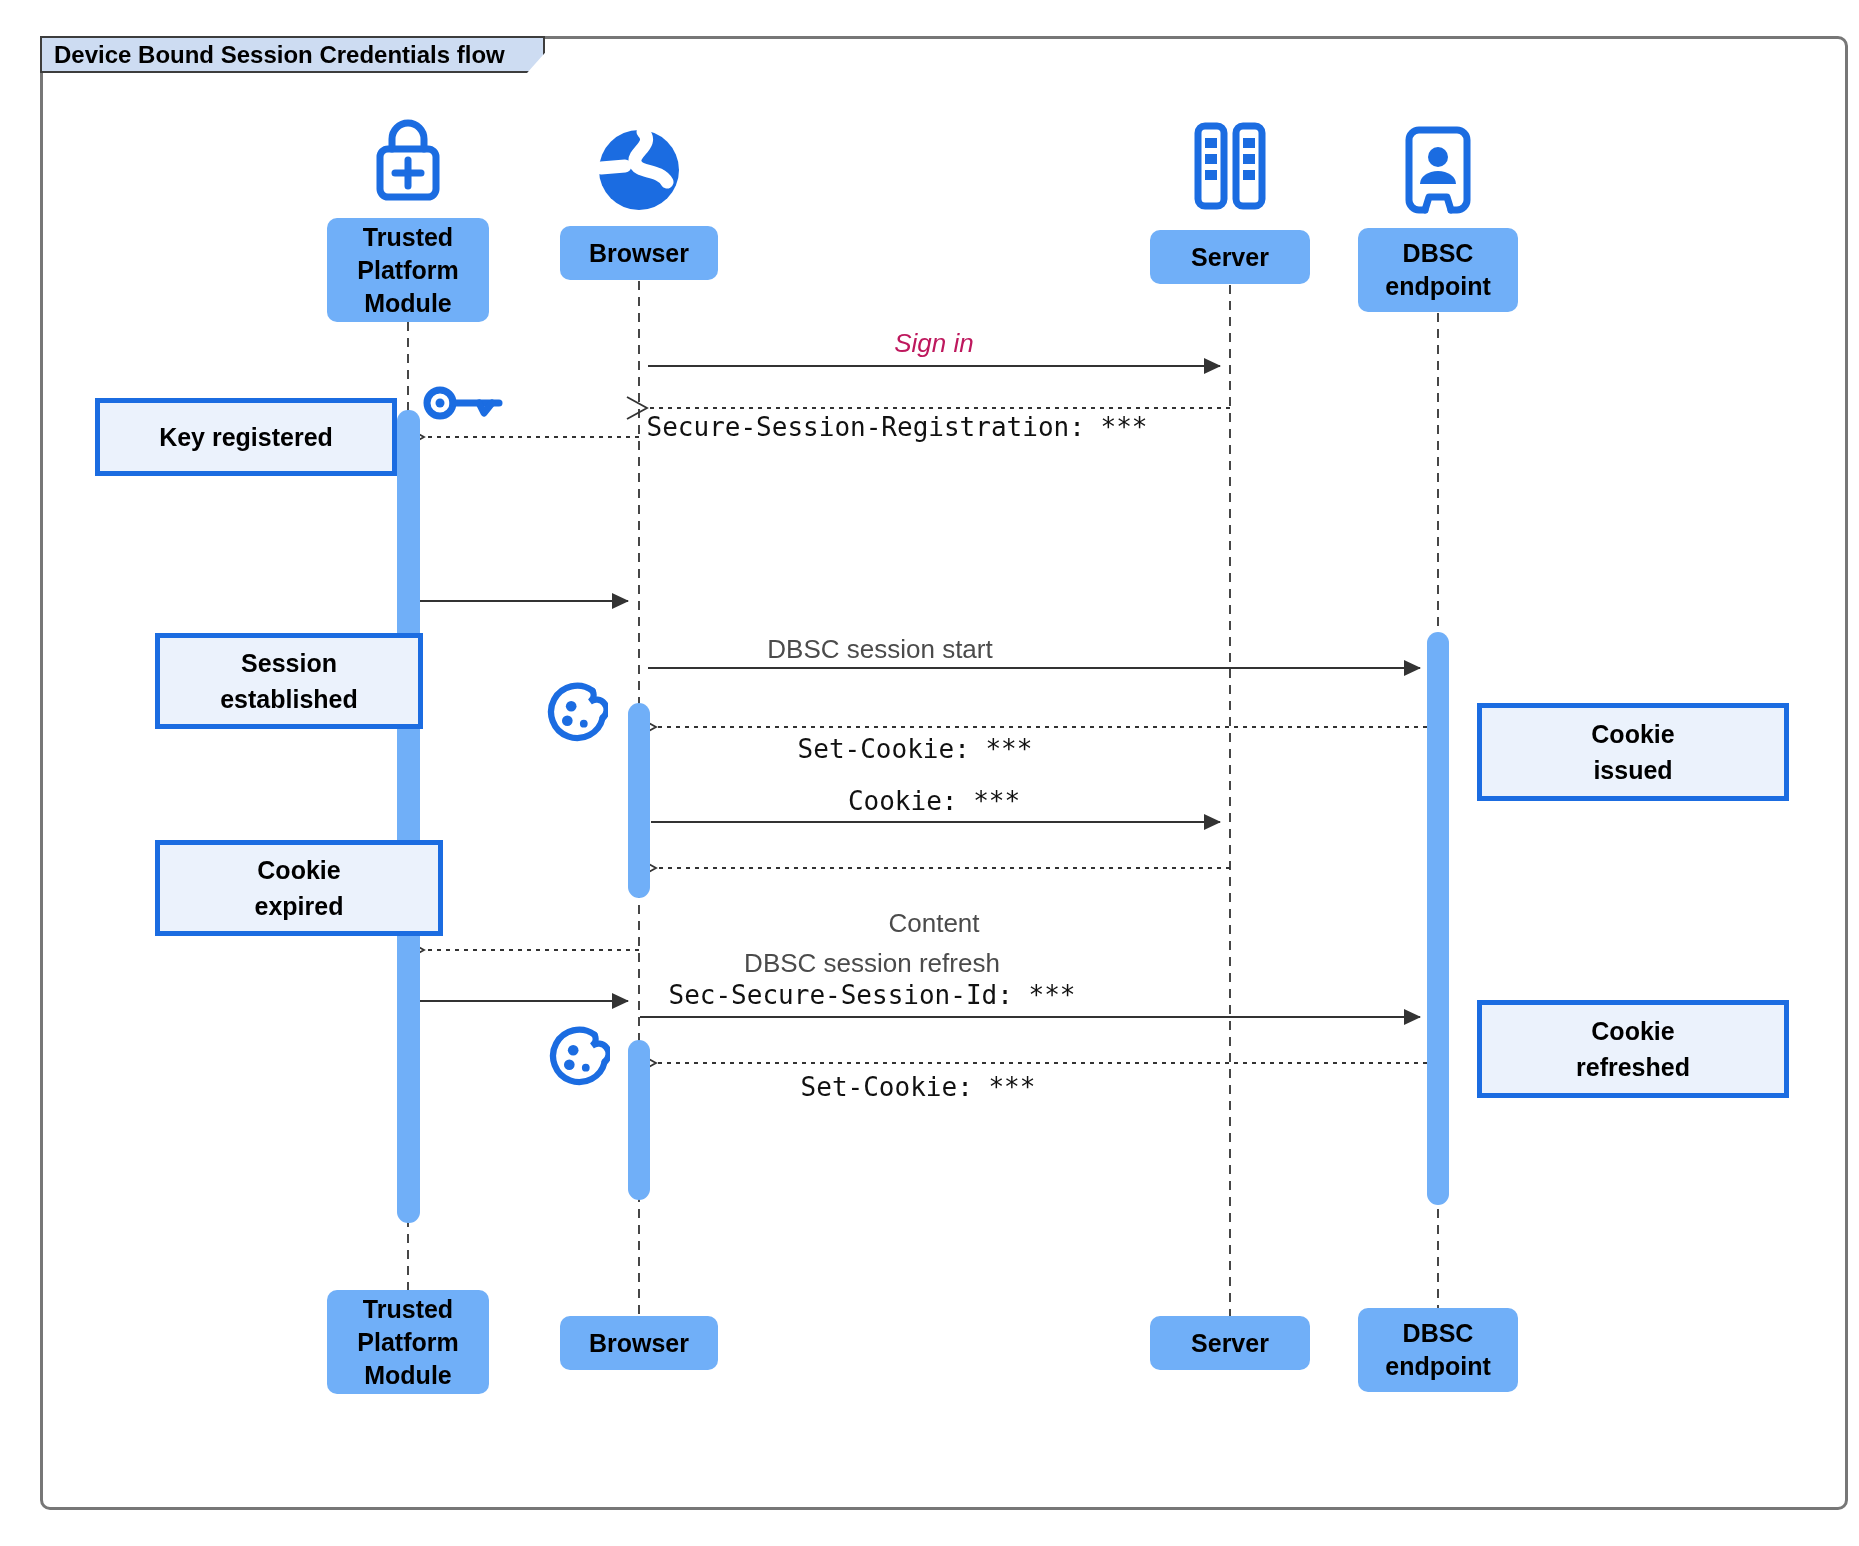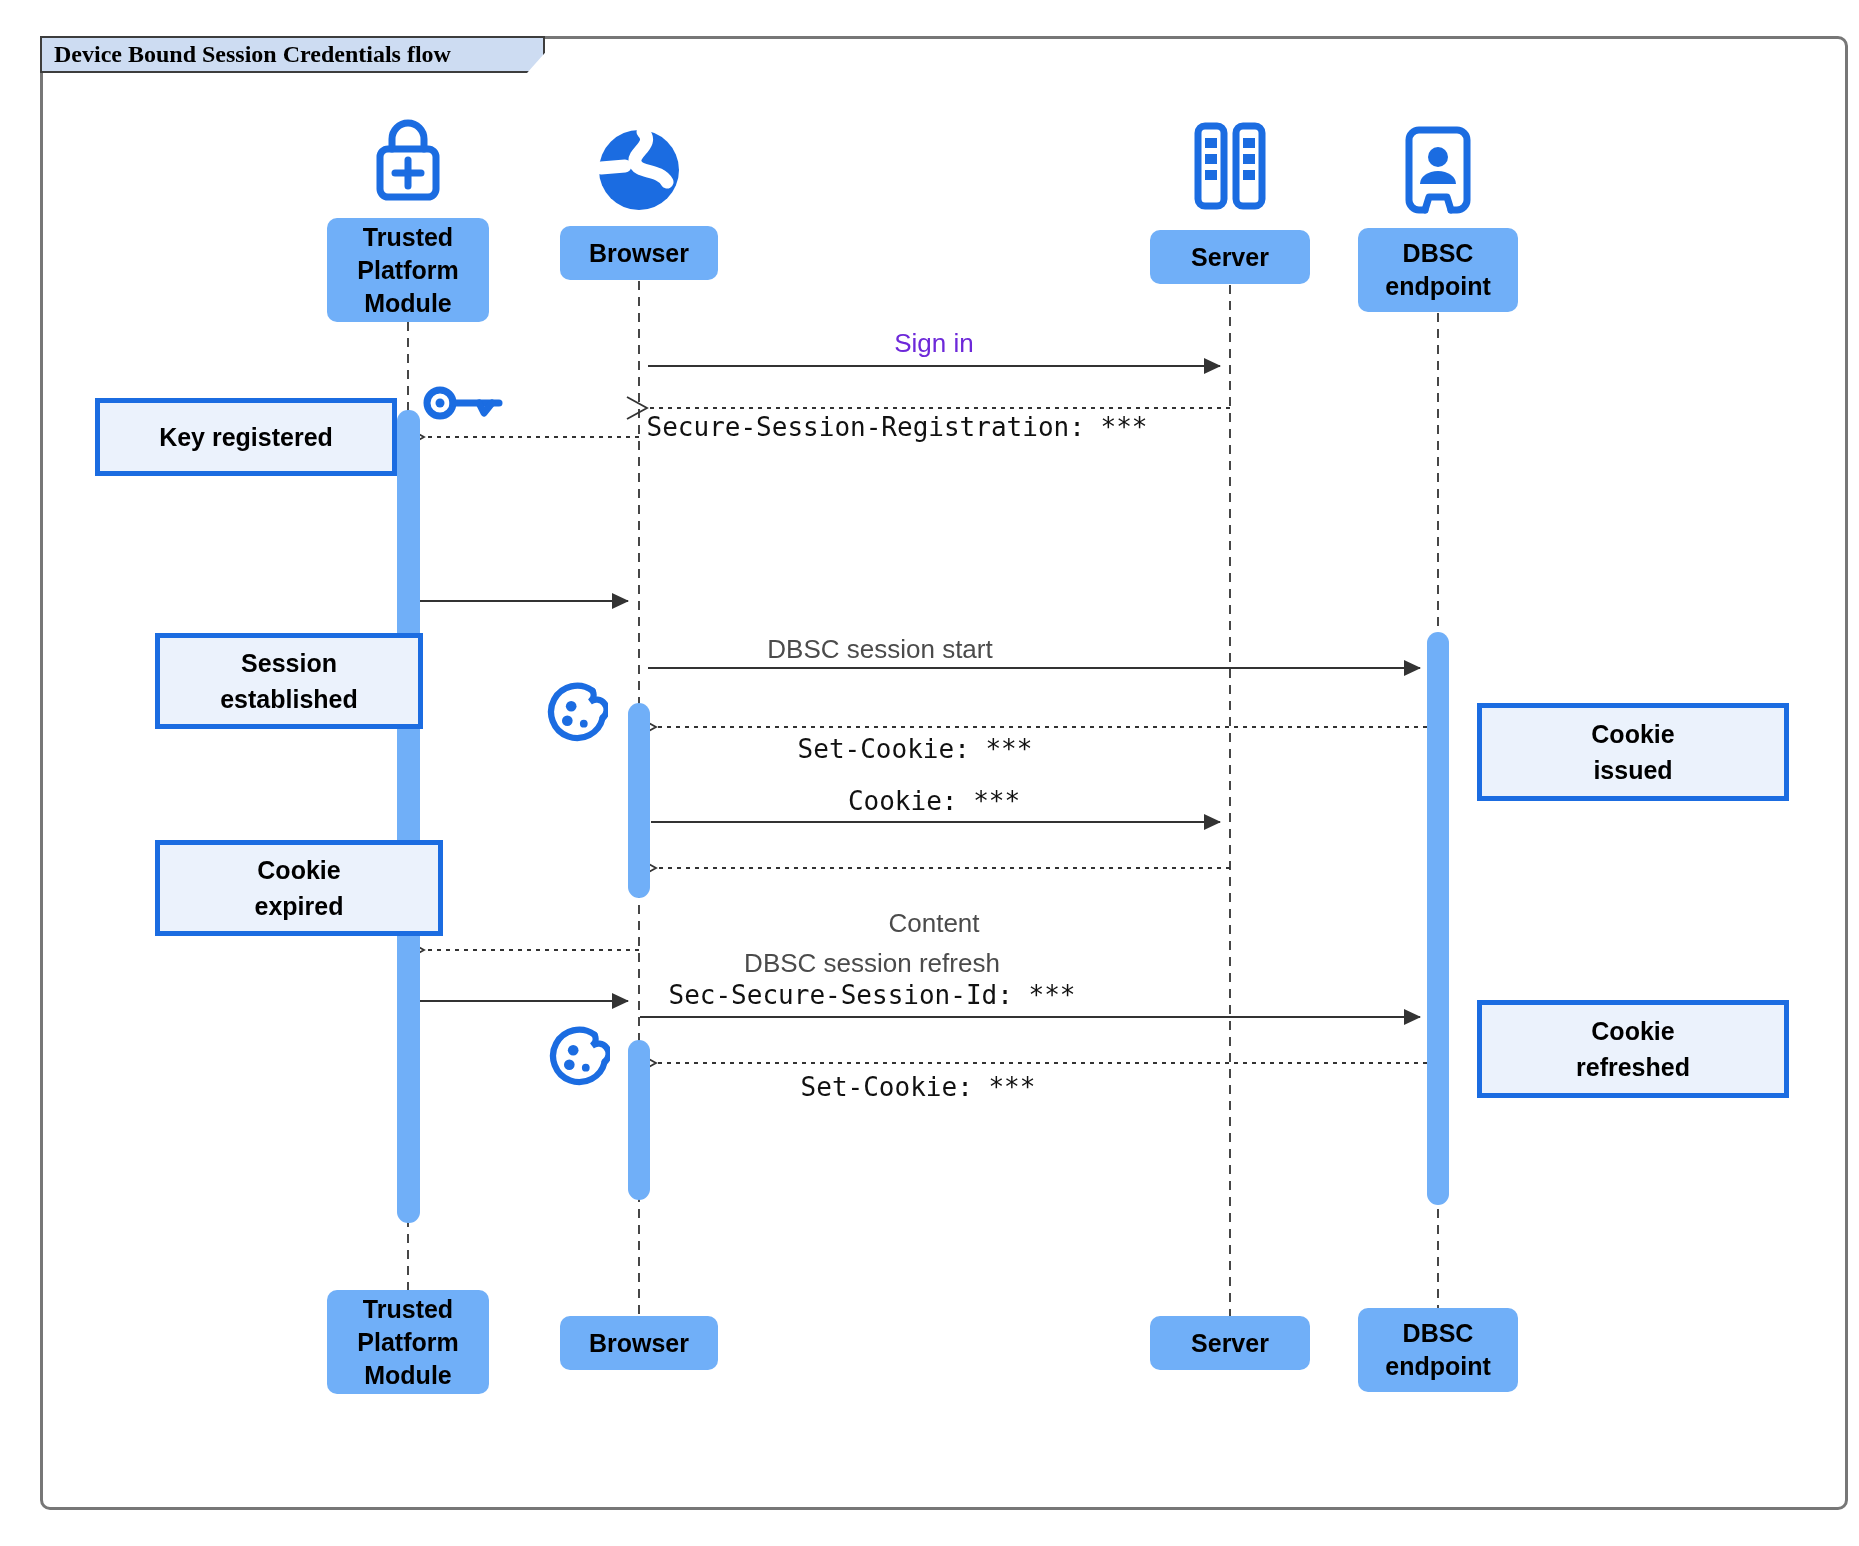--- a/index.html
+++ b/index.html
@@ -4,33 +4,33 @@
 <style>
   html,body{margin:0;padding:0;background:#fff;}
   .canvas{position:relative;width:1859px;height:1546px;background:#fff;
           font-family:"Liberation Sans",sans-serif;overflow:hidden;}
   .frame{position:absolute;left:40px;top:36px;width:1802px;height:1468px;
          border:3px solid #777;border-radius:10px;background:#fff;}
   .title-tab{position:absolute;left:40px;top:36px;min-width:505px;height:37px;
          background:var(--title-fill);border:2px solid #3d3d3d;box-sizing:border-box;
          clip-path:polygon(0 0,100% 0,100% 45%,calc(100% - 18px) 100%,0 100%);
          font-weight:bold;font-size:24px;color:#000;display:flex;align-items:center;
-         padding:0 30px 0 12px;font-family:Liberation Serif, serif;}
+         padding:0 30px 0 12px;}
   svg.layer{position:absolute;left:0;top:0;z-index:1;}
   .bar{position:absolute;width:22px;border-radius:11px;background:var(--participant-fill);z-index:2;}
   .pbox{position:absolute;z-index:3;background:var(--participant-fill);border-radius:10px;
         color:#000;font-weight:bold;font-size:25px;line-height:1.32;text-align:center;
         display:flex;align-items:center;justify-content:center;white-space:pre-line;}
   .note{position:absolute;z-index:3;background:var(--note-fill);
         border:5px solid var(--note-border);box-sizing:border-box;
         color:#000;font-weight:bold;font-size:25px;line-height:1.45;text-align:center;
         display:flex;align-items:center;justify-content:center;white-space:pre-line;}
   .msg{position:absolute;z-index:3;transform:translateX(-50%);white-space:nowrap;
        font-size:26px;color:var(--label-gray);}
-  .msg.dark{color:#6d28d9;}
+  .msg.dark{color:#be185d;font-style:italic;}
   .msg.mono{font-family:"DejaVu Sans Mono","Liberation Mono",monospace;color:var(--text-black);}
   .icon{position:absolute;z-index:3;}
 </style>
 </head>
 <body>
 
 <div class="canvas">
 
   <div class="frame"></div>
   <div class="title-tab">Device Bound Session Credentials flow</div>

